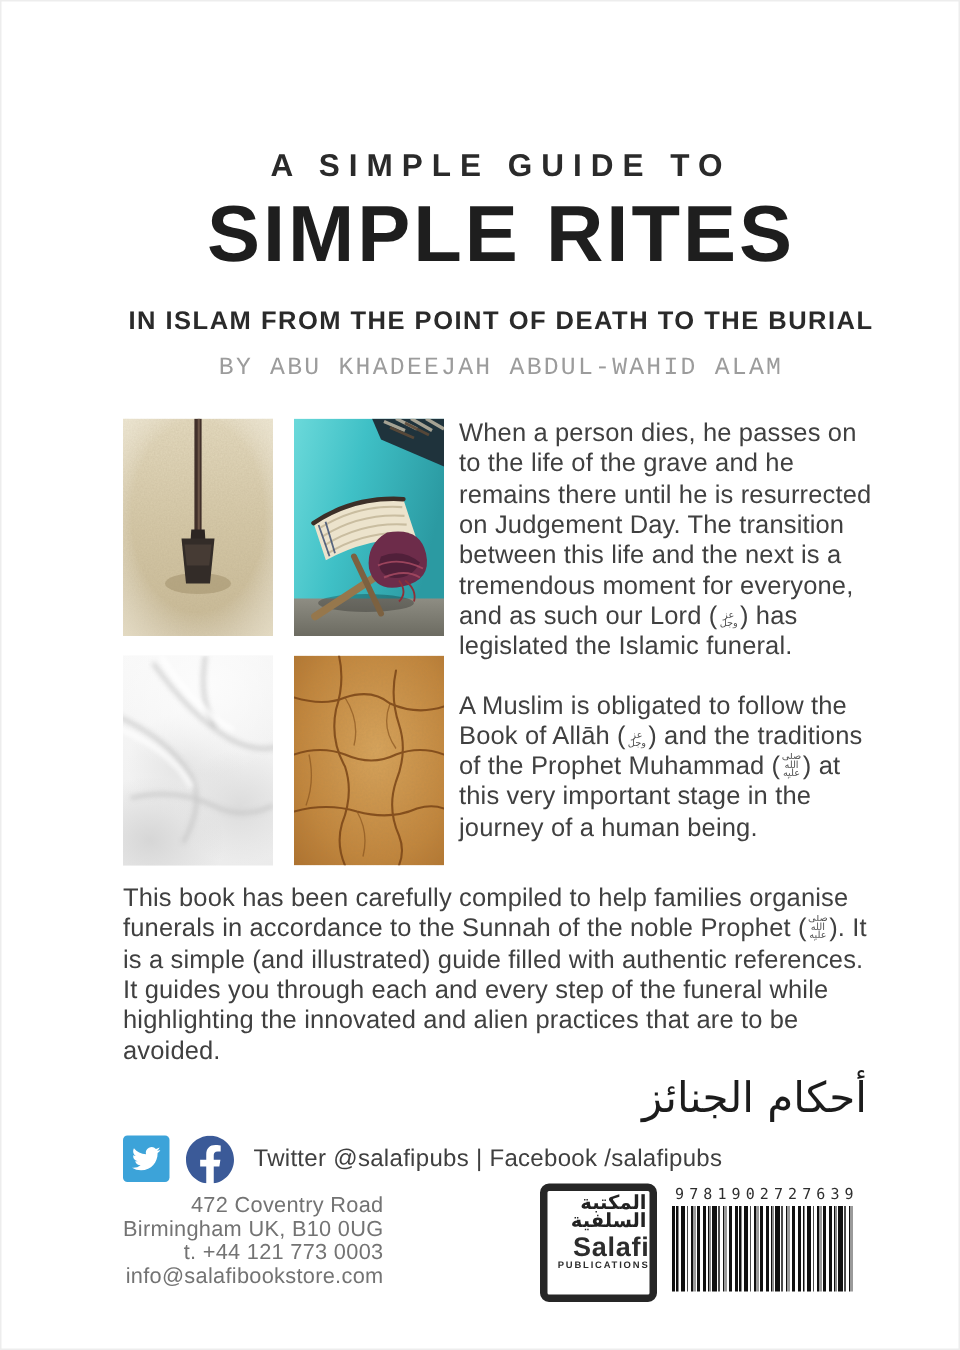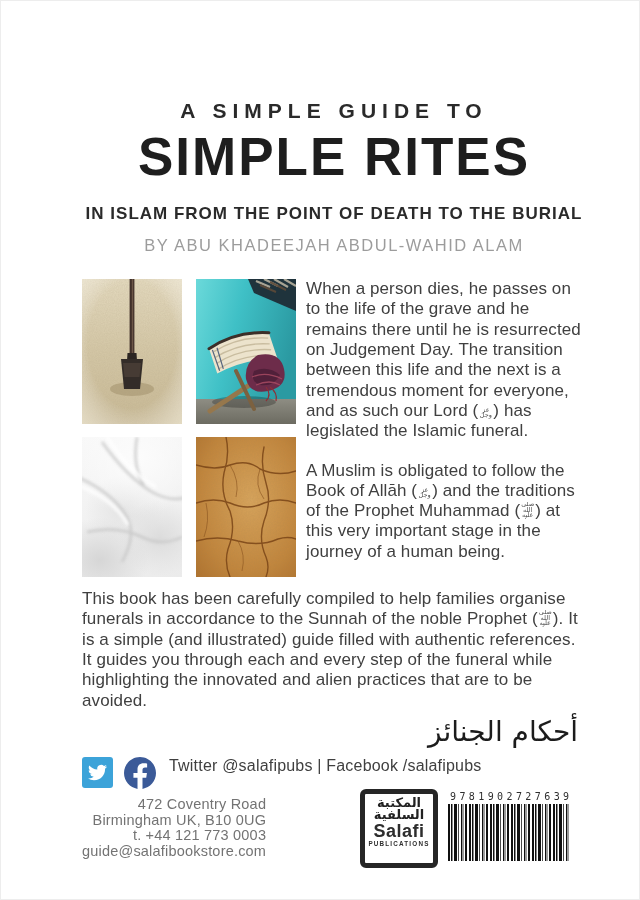--- a/index.html
+++ b/index.html
@@ -6,21 +6,21 @@
   body{
     width:640px;height:900px;background:#ffffff;position:relative;overflow:hidden;
     font-family:"Liberation Sans","DejaVu Sans",sans-serif;color:#404040;
     box-shadow:inset 0 0 0 1px #ededed;
   }
   
   .header{padding-top:100px;text-align:center;padding-left:28px;}
   .pretitle{font-size:21px;font-weight:600;letter-spacing:6px;color:#2a2a2a;line-height:1;}
   .title{font-size:53px;font-weight:700;letter-spacing:2px;color:#1e1e1e;line-height:1;margin-top:9px;}
   .subtitle{font-size:17px;font-weight:700;letter-spacing:1px;color:#2a2a2a;margin-top:22px;line-height:1.1;}
-  .byline{font-size:16.5px;font-weight:500;letter-spacing:1.5px;color:#9c9c9c;margin-top:13px;line-height:1;}
+  .byline{font-size:16.5px;font-weight:500;letter-spacing:1.5px;color:#9c9c9c;margin-top:13px;line-height:1;font-family:Liberation Mono, monospace;}
   
   .content-row{display:flex;margin:26px 58px 0 82px;}
   .photo-grid{width:214px;flex:none;display:grid;grid-template-columns:100px 100px;grid-column-gap:14px;grid-row-gap:13px;}
   .ph{width:100px;overflow:hidden;position:relative;}
   .ph.r1{height:145px;} .ph.r2{height:140px;}
   .ph svg{display:block;width:100%;height:100%;}
   .ph-shroud{
     background:
       radial-gradient(ellipse 90% 55% at 18% 88%, #d6d6d6 0%, rgba(255,255,255,0) 55%),
       radial-gradient(ellipse 70% 45% at 78% 72%, #dcdcdc 0%, rgba(255,255,255,0) 60%),
@@ -35,31 +35,31 @@
     display:inline-block;width:15px;max-height:17px;overflow:hidden;
     font-size:6.5px;line-height:5.5px;color:#4f4f4f;text-align:center;
     vertical-align:-3px;font-family:"DejaVu Sans",sans-serif;
   }
   
   .full-para{margin:12px 58px 0 82px;font-size:17px;line-height:20.3px;letter-spacing:0.1px;color:#404040;}
   .arabic-title{
     margin:2px 62px 0 0;text-align:right;direction:rtl;
     font-family:"DejaVu Sans",sans-serif;font-size:28px;line-height:38px;color:#1c1c1c;
   }
-  .social-row{margin:6px 0 0 82px;display:flex;height:32px;}
+  .social-row{margin:6px 0 0 82px;display:flex;align-items:center;height:32px;}
   .tw-badge{width:31px;height:31px;background:#3ca3d9;border-radius:3px;display:flex;align-items:center;justify-content:center;flex:none;}
   .fb-badge{width:32px;height:32px;margin-left:11px;flex:none;display:flex;align-items:center;justify-content:center;}
   .social-text{margin-left:13px;font-size:16px;color:#3f3f3f;letter-spacing:0.2px;}
   .bottom-section{position:relative;margin:8px 0 0 82px;height:110px;}
   .address{position:absolute;left:0;top:0;font-size:14.5px;line-height:15.7px;color:#737373;letter-spacing:0.2px;text-align:right;}
   .address div{white-space:nowrap;}
   
   .pub-logo{
     position:absolute;left:278px;top:-8px;width:68px;height:66px;
-    border:5px solid #262626;border-radius:6px;background:#fff;text-align:center;padding-top:3px;
+    border:5px solid #262626;border-radius:6px;background:#fff;text-align:right;padding-top:3px;
   }
   .pub-arabic{font-family:"DejaVu Sans",sans-serif;font-size:13px;line-height:12px;font-weight:bold;color:#222;direction:rtl;padding:0 2px;}
   .pub-name{font-size:18px;font-weight:700;color:#2d2d2d;line-height:18px;margin-top:1px;letter-spacing:0.5px;}
   .pub-type{font-size:6.3px;font-weight:700;letter-spacing:1.2px;color:#2d2d2d;line-height:7px;}
   
   .barcode{position:absolute;left:366px;top:-6px;width:122px;}
   .barcode-digits{
     font-family:"DejaVu Sans Mono","Liberation Mono",monospace;
     font-size:10px;letter-spacing:3.4px;color:#2e2e2e;line-height:11px;padding-left:2px;white-space:nowrap;
   }
@@ -224,21 +224,21 @@
   </span>
   <span class="social-text">Twitter @salafipubs | Facebook /salafipubs</span>
 </div>
 
 <div class="bottom-section">
 
   <div class="address">
     <div>472 Coventry Road</div>
     <div>Birmingham UK, B10 0UG</div>
     <div>t. +44 121 773 0003</div>
-    <div>guide@salafibookstore.com</div>
+    <div>info@salafibookstore.com</div>
   </div>
 
   <div class="pub-logo">
     <div class="pub-arabic">المكتبة السلفية</div>
     <div class="pub-name">Salafi</div>
     <div class="pub-type">PUBLICATIONS</div>
   </div>
 
   <div class="barcode">
     <div class="barcode-digits">9781902727639</div>

